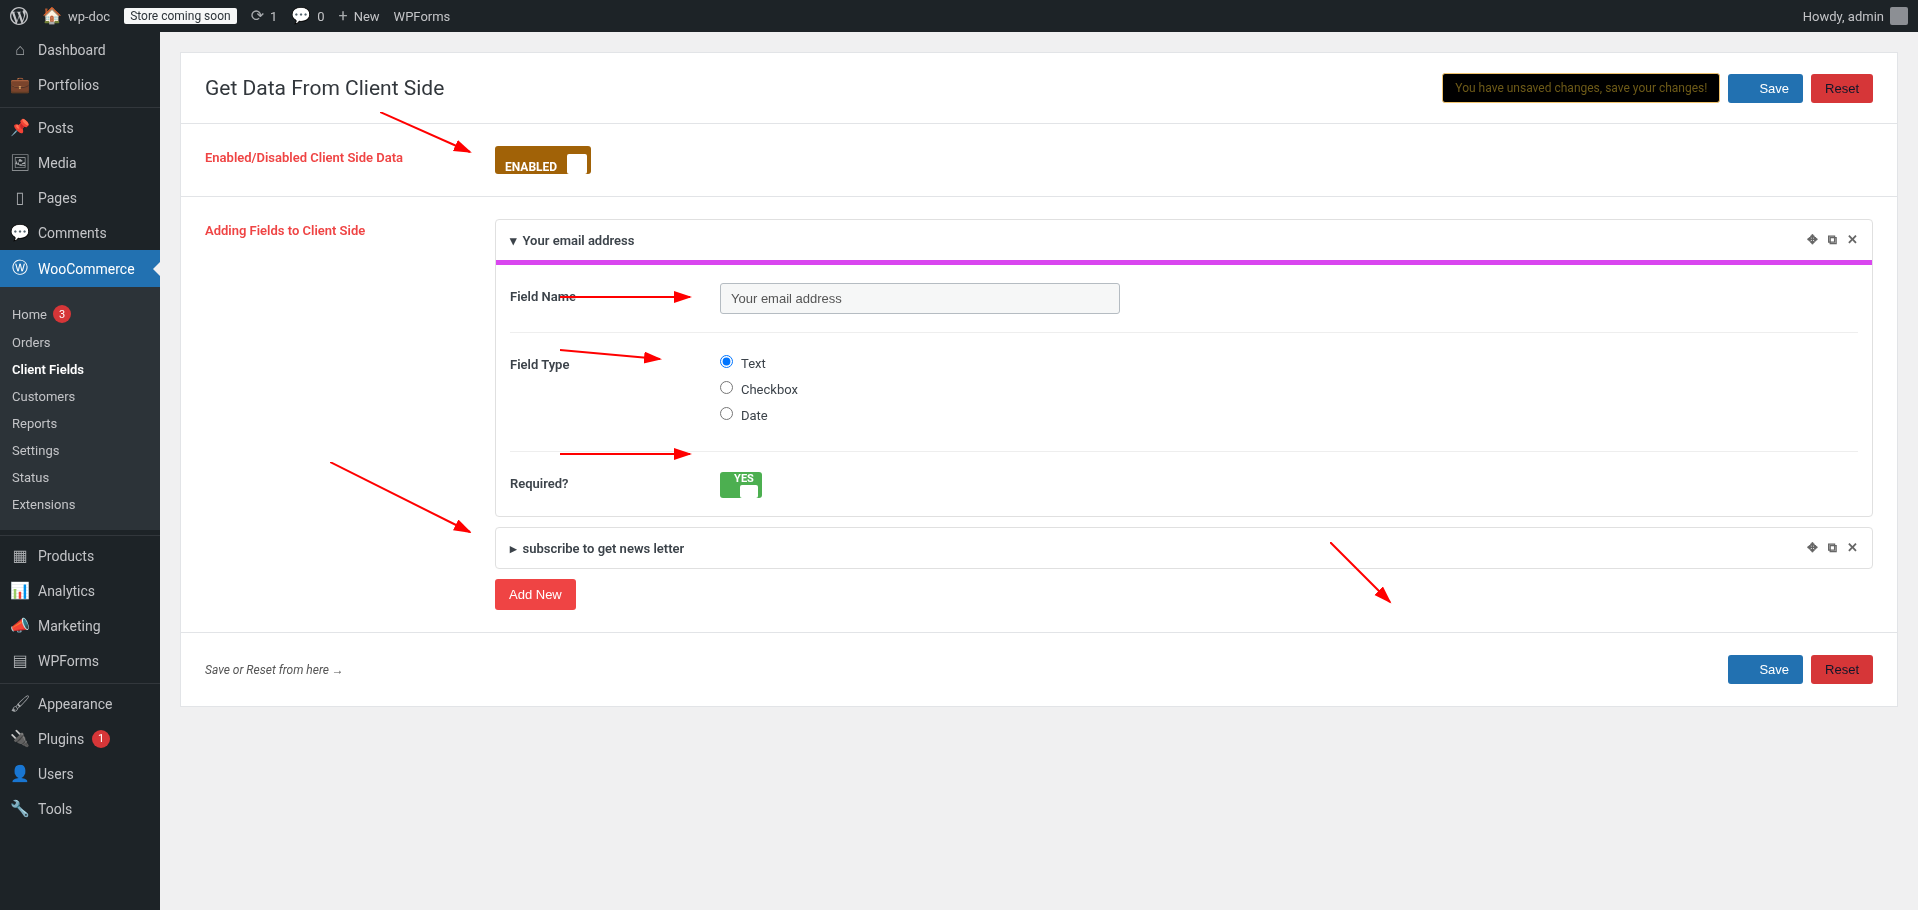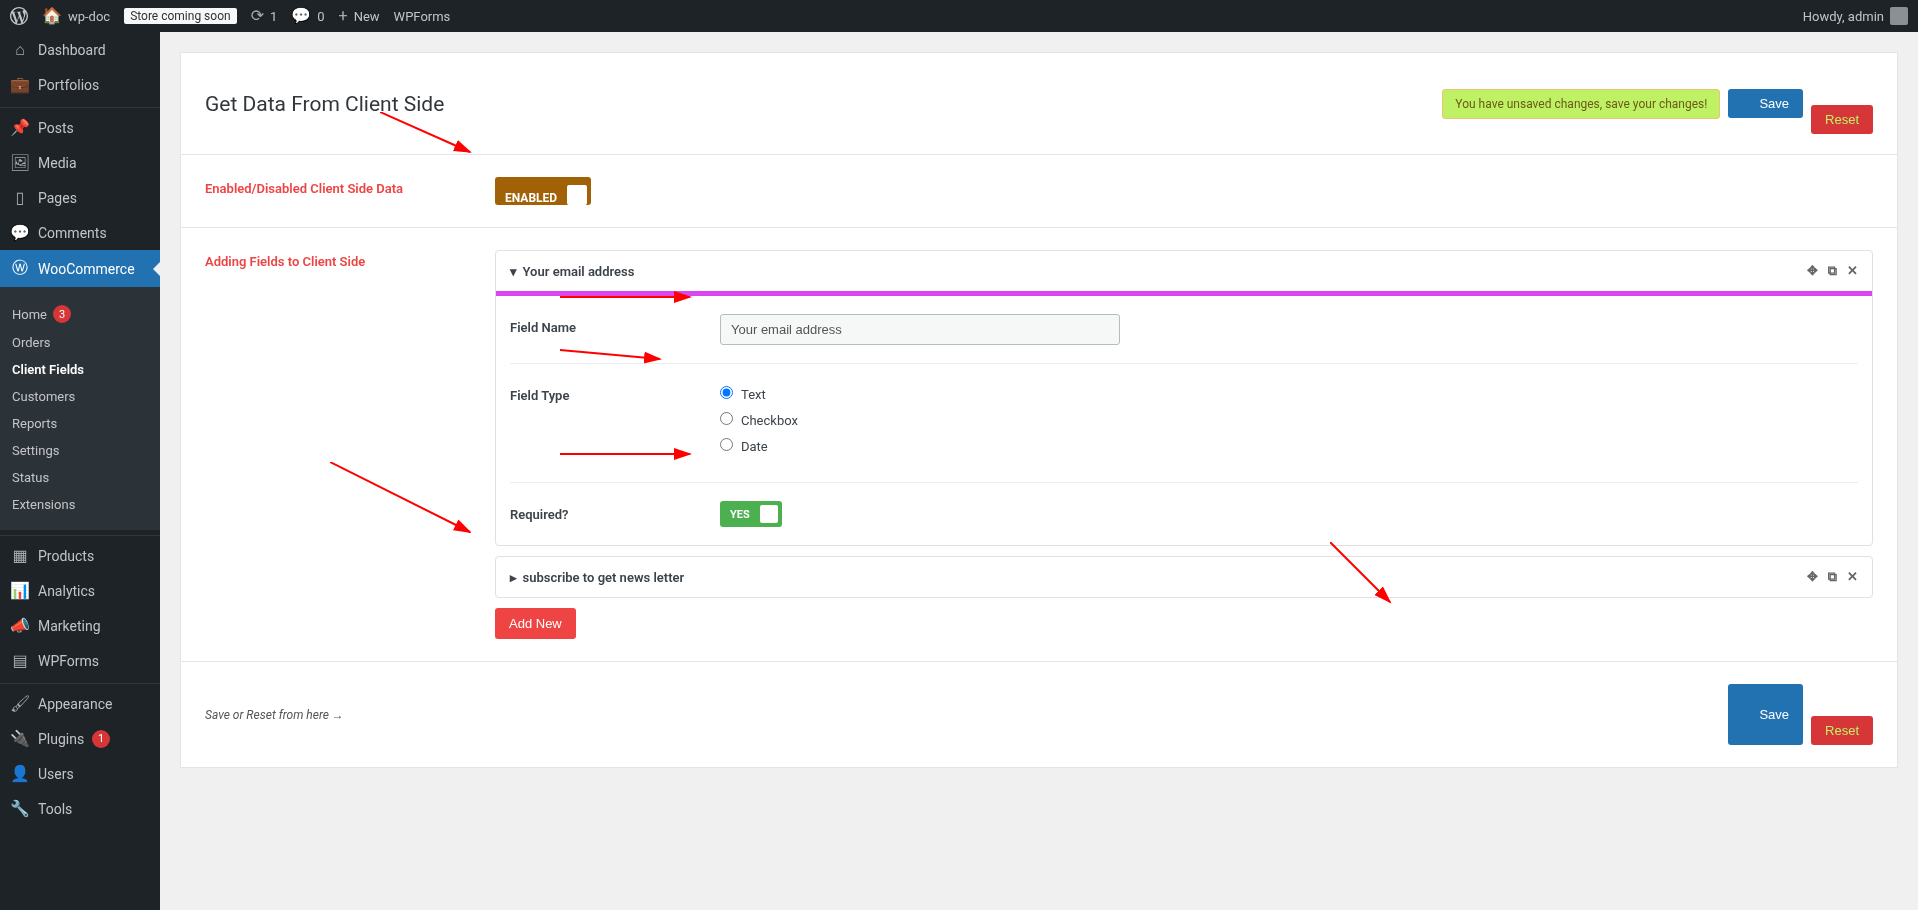--- a/index.html
+++ b/index.html
@@ -32,24 +32,24 @@
 .sidebar .submenu .sub-item { padding: 6px 12px; font-size: 13px; cursor: pointer; display: flex; align-items: center; gap: 6px; }
 .sidebar .submenu .sub-item.active { font-weight: 600; color: #fff; }
 .sidebar .count-bubble { background: #d63638; color: #fff; border-radius: 9px; min-width: 18px; height: 18px; display: inline-flex; align-items: center; justify-content: center; font-size: 11px; padding: 0 5px; }
 
 
 .content { flex: 1; padding: 20px 20px 40px 20px; position: relative; }
 .card { background: #fff; border: 1px solid #e2e4e7; }
 .header-row { padding: 20px 24px; display: flex; align-items: center; }
 .page-title { font-size: 21px; font-weight: 400; color: #32373c; }
 .header-actions { margin-left: auto; display: flex; align-items: center; gap: 8px; }
-.notice-warn { background: #bef264; border: 1px solid #f0c36d; color: #6d5a18; padding: 7px 12px; border-radius: 3px; font-size: 12px; }
+.notice-warn { background: #000000; border: 1px solid #f0c36d; color: #6d5a18; padding: 7px 12px; border-radius: 3px; font-size: 12px; }
 .btn { border: none; border-radius: 3px; padding: 7px 14px; font-size: 13px; cursor: pointer; }
 .btn-primary { background: #2271b1; color: #fff; padding-left: 31px; }
-.btn-danger { background: #d63638; color: #bef264; margin-top: 32px; }
+.btn-danger { background: #d63638; color: #0f172a; }
 
 .section { border-top: 1px solid #e2e4e7; padding: 22px 24px; display: flex; }
 .section .label-col { width: 290px; font-weight: 600; font-size: 13px; color: #ef4444; padding-top: 4px; }
 .section .value-col { flex: 1; }
 
 .toggle { display: inline-flex; align-items: flex-end; background: #a16207; border-radius: 3px; height: 28px; padding: 0 4px 0 10px; color: #fff; font-weight: 700; font-size: 12px; cursor: pointer; }
 .toggle .knob { width: 20px; height: 20px; background: #fff; border-radius: 2px; margin-left: 10px; }
 
 .panel { border: 1px solid #e0e0e0; border-radius: 4px; margin-bottom: 10px; background: #fff; }
 .panel-head { padding: 12px 14px; display: flex; align-items: center; font-weight: 600; font-size: 13px; cursor: pointer; }
@@ -58,21 +58,21 @@
 .panel-head .tools span { cursor: pointer; }
 .panel-body { border-top: 5px solid #d946ef; padding: 0 14px; }
 .field-row { display: flex; padding: 18px 0; }
 .field-row + .field-row { border-top: 1px solid #eee; }
 .field-row .f-label { width: 210px; font-weight: 600; font-size: 13px; padding-top: 6px; }
 .field-row .f-control { flex: 1; }
 .text-input { width: 400px; padding: 7px 10px; border: 1px solid #b5bcc2; background: #f6f7f7; border-radius: 3px; font-size: 13px; color: #555; }
 .radio-opt { display: block; margin: 4px 0 10px 0; font-size: 13px; }
 .radio-opt input { margin-right: 8px; }
 
-.small-toggle { display: inline-flex; align-items: center; background: #4caf50; border-radius: 3px; height: 26px; padding: 0 4px 0 10px; color: #fff; font-weight: 700; font-size: 11px; cursor: pointer; }
+.small-toggle { display: inline-flex; align-items: center; background: #4caf50; border-radius: 3px; height: 26px; padding: 0 4px 0 10px; color: #fff; font-weight: 700; font-size: 11px; cursor: pointer; flex-direction: column; }
 .small-toggle .knob { width: 18px; height: 18px; background: #fff; border-radius: 2px; margin-left: 10px; }
 
 .btn-add { background: #ef4444; color: #fff; border: none; padding: 8px 14px; border-radius: 3px; cursor: pointer; font-size: 13px; }
 
 .footer-section { border-top: 1px solid #e2e4e7; padding: 22px 24px; display: flex; align-items: center; }
 .footer-section .hint { font-size: 12px; font-style: italic; color: #555; }
 .footer-section .actions { margin-left: auto; display: flex; gap: 8px; }
 
 
 .arrow-svg { position: absolute; pointer-events: none; }

